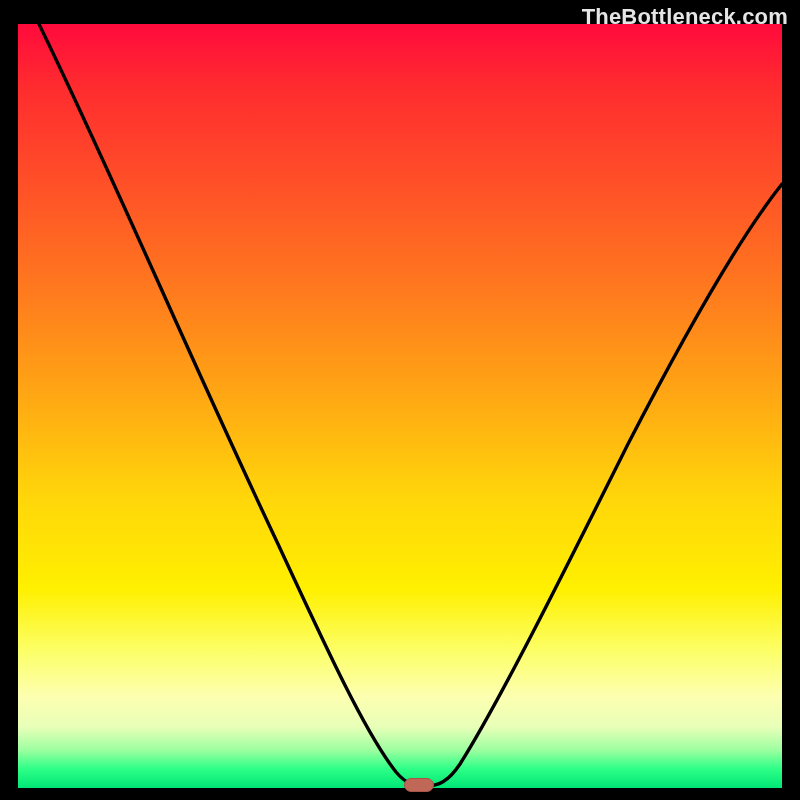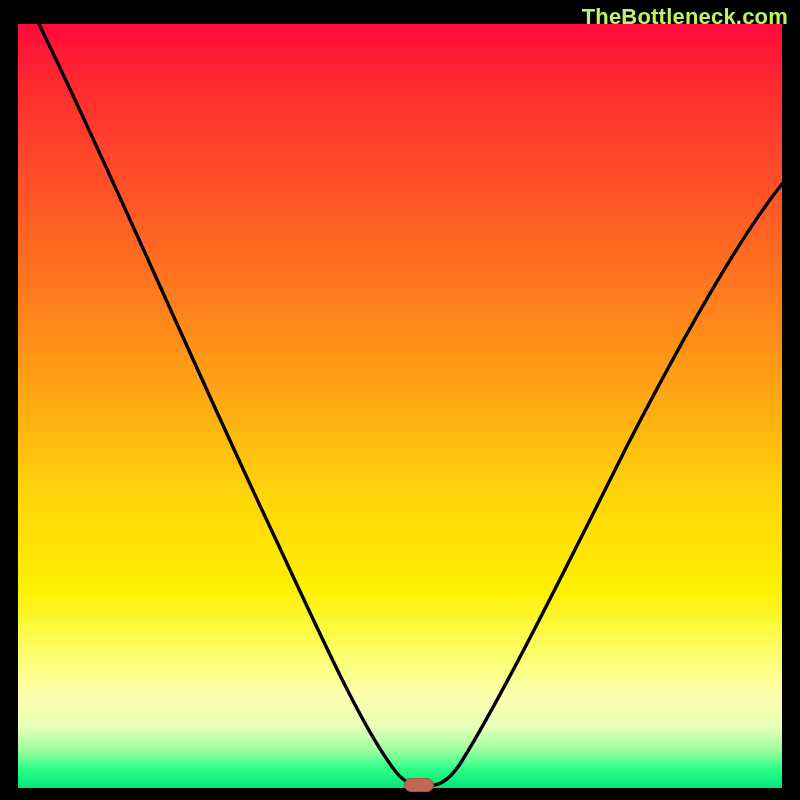--- a/index.html
+++ b/index.html
@@ -14,21 +14,21 @@
   .frame {
     position: relative;
     width: 800px;
     height: 800px;
     background: #000;
   }
   .watermark {
     position: absolute;
     top: 4px;
     right: 12px;
-    color: #bef264;
+    color: #e5e5e5;
     font-size: 22px;
     font-weight: 600;
     letter-spacing: 0.2px;
     z-index: 5;
   }
   .plot {
     position: absolute;
     left: 18px;
     top: 24px;
     width: 764px;

